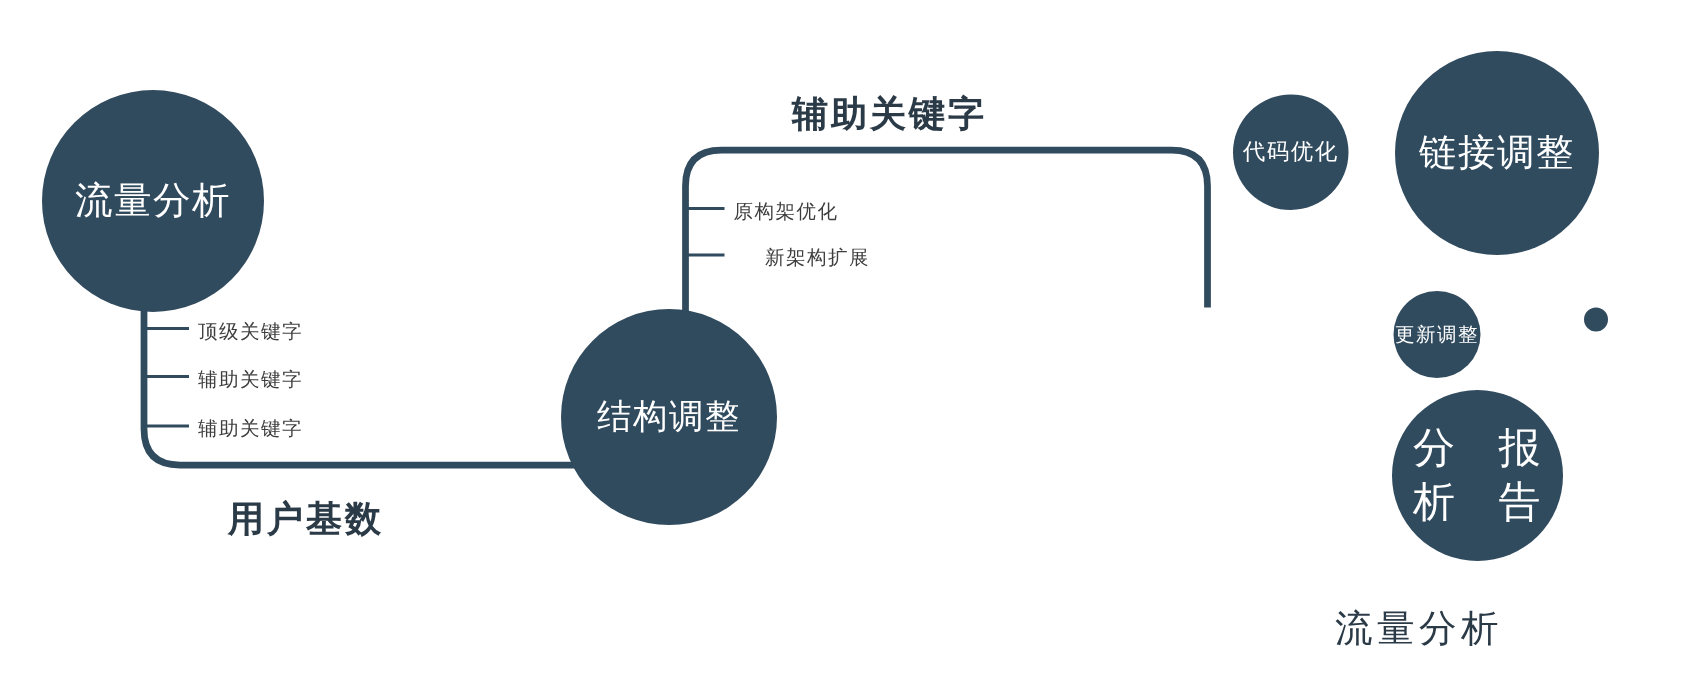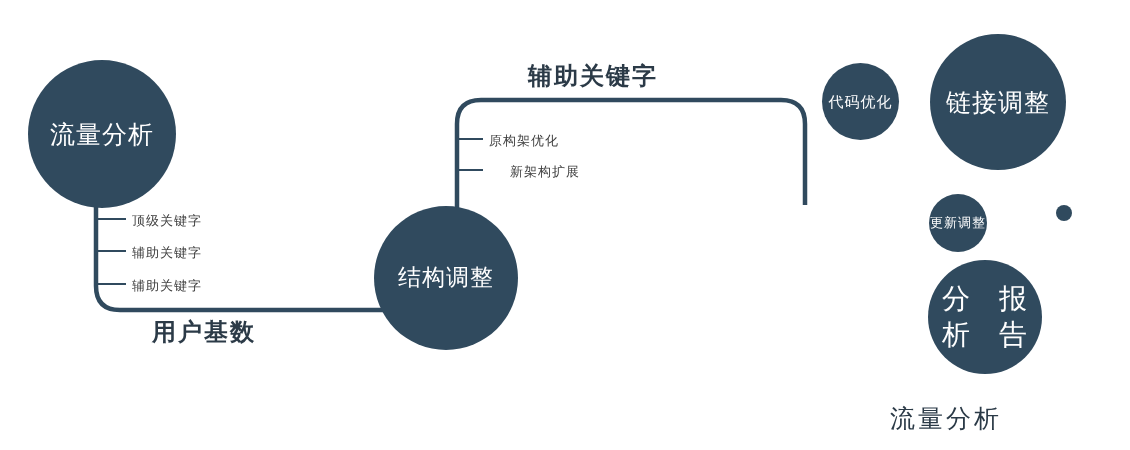--- a/index.html
+++ b/index.html
@@ -53,21 +53,21 @@
     background:var(--primary);
   }
   .edge-label{
     position:absolute;
     color:var(--label);
     font-weight:bold;
     font-size:24px;
     letter-spacing:2px;
     white-space:nowrap;
   }
-  .el-user-base{left:152px; top:316px;}
+  .el-user-base{left:152px; top:330px;}
   .el-keyword  {left:528px; top:60px;}
   .branch-label{
     position:absolute;
     color:var(--branch-label);
     font-size:13px;
     letter-spacing:1px;
     white-space:nowrap;
   }
   .bl-t1{left:132px; top:212px;}
   .bl-t2{left:132px; top:244px;}

